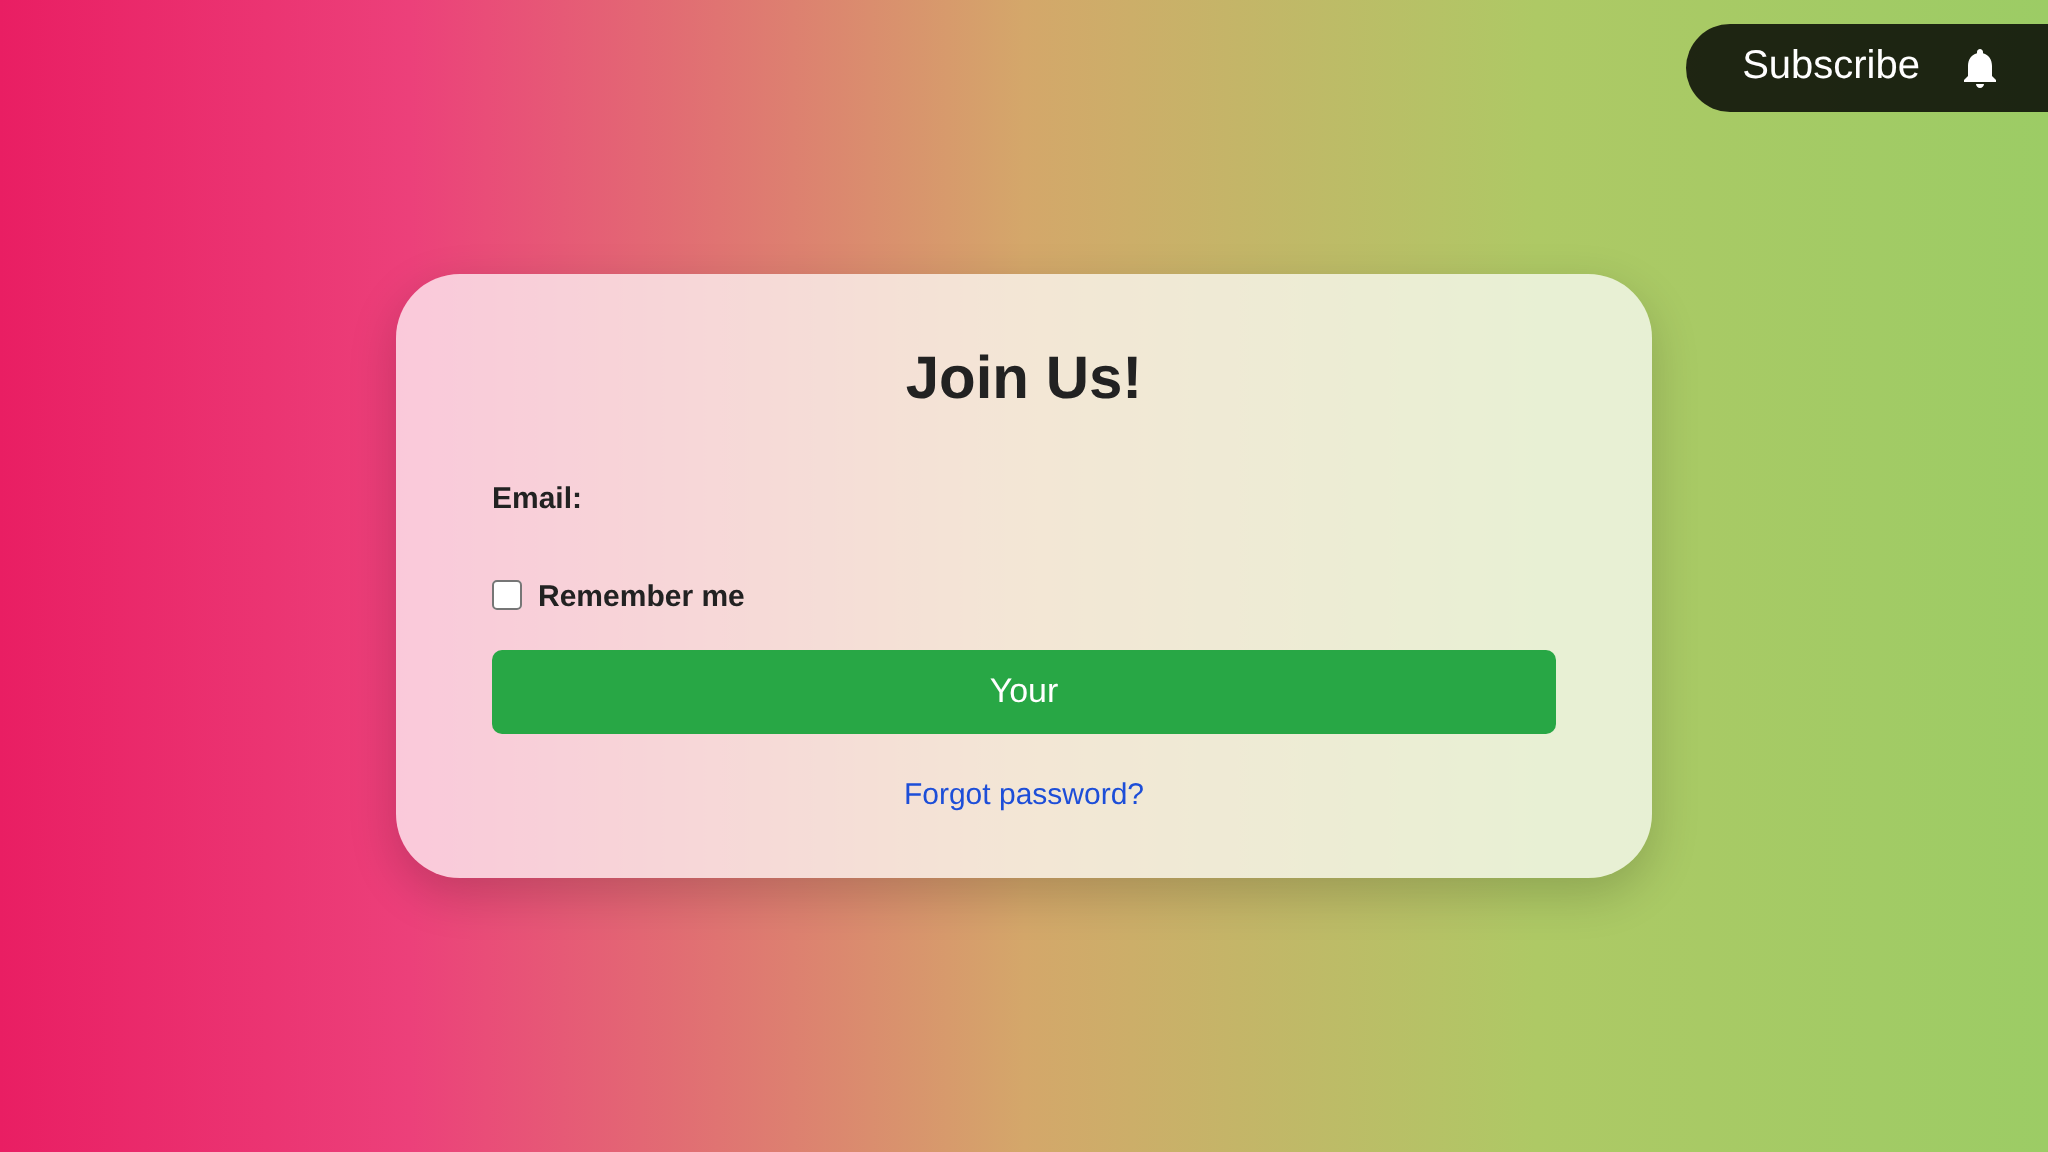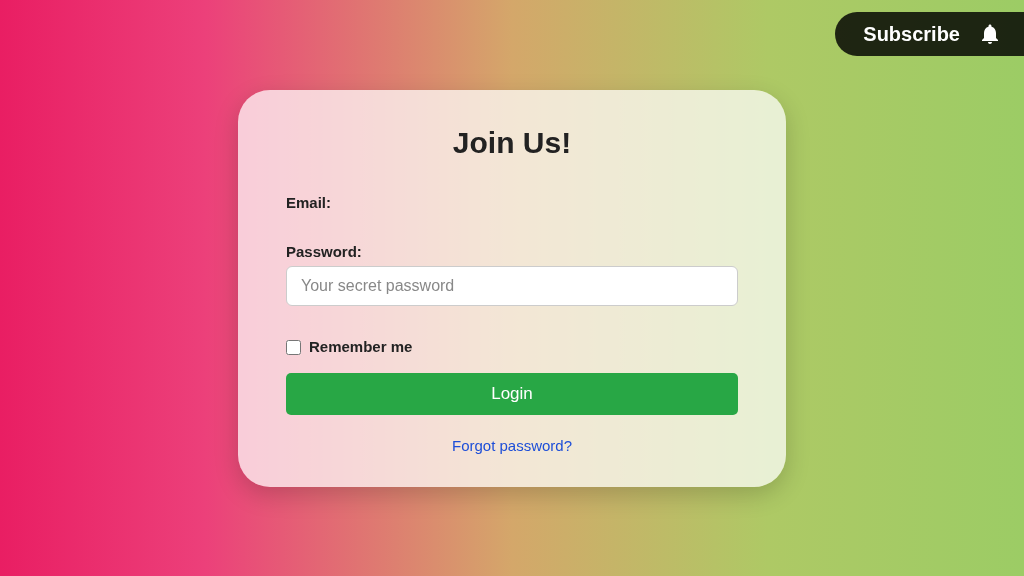--- a/index.html
+++ b/index.html
@@ -20,32 +20,32 @@
     }
     .subscribe-badge {
       position: absolute;
       top: 12px;
       right: 0;
       background: rgba(0, 0, 0, 0.82);
       color: #fff;
       padding: 10px 22px 10px 28px;
       border-radius: 24px 0 0 24px;
       display: flex;
-      align-items: flex-end;
+      align-items: flex-start;
       gap: 18px;
       font-size: 20px;
-      font-weight: 700;
+      font-weight: 400;
     }
     .subscribe-badge svg {
       width: 24px;
       height: 24px;
       fill: #fff;
     }
     .card {
-      width: 548px;
+      width: 628px;
       background: rgba(255, 255, 255, 0.72);
       border-radius: 32px;
       padding: 36px 48px 32px 48px;
       box-shadow: 0 8px 24px rgba(0,0,0,0.18);
     }
     .card h1 {
       text-align: center;
       font-size: 30px;
       font-weight: 700;
       color: #222;
@@ -69,21 +69,21 @@
       border: 1px solid #ccc;
       border-radius: 6px;
       background: #fff;
       color: #333;
     }
     .form-group input::placeholder {
       color: #888;
     }
     .remember {
       display: flex;
-      align-items: flex-end;
+      align-items: flex-start;
       gap: 8px;
       margin-bottom: 18px;
       margin-top: 12px;
     }
     .remember input[type="checkbox"] {
       width: 15px;
       height: 15px;
     }
     .remember label {
       font-weight: 700;
@@ -120,28 +120,24 @@
   </svg>
 </div>
 
 <div class="card">
   <h1>Join Us!</h1>
 
   <div class="form-group">
     <label>Email:</label>
   </div>
 
-  <div class="form-group">
-    <label>Password:</label>
-    <input type="password" placeholder="Your secret password" style="">
-  </div>
 
   <div class="remember">
     <input type="checkbox" style="">
     <label>Remember me</label>
   </div>
 
-  <button class="login-btn">Login</button>
+  <button class="login-btn">Your</button>
 
   <div class="forgot">
     <a href="#">Forgot password?</a>
   </div>
 </div>
 
 </body></html>

